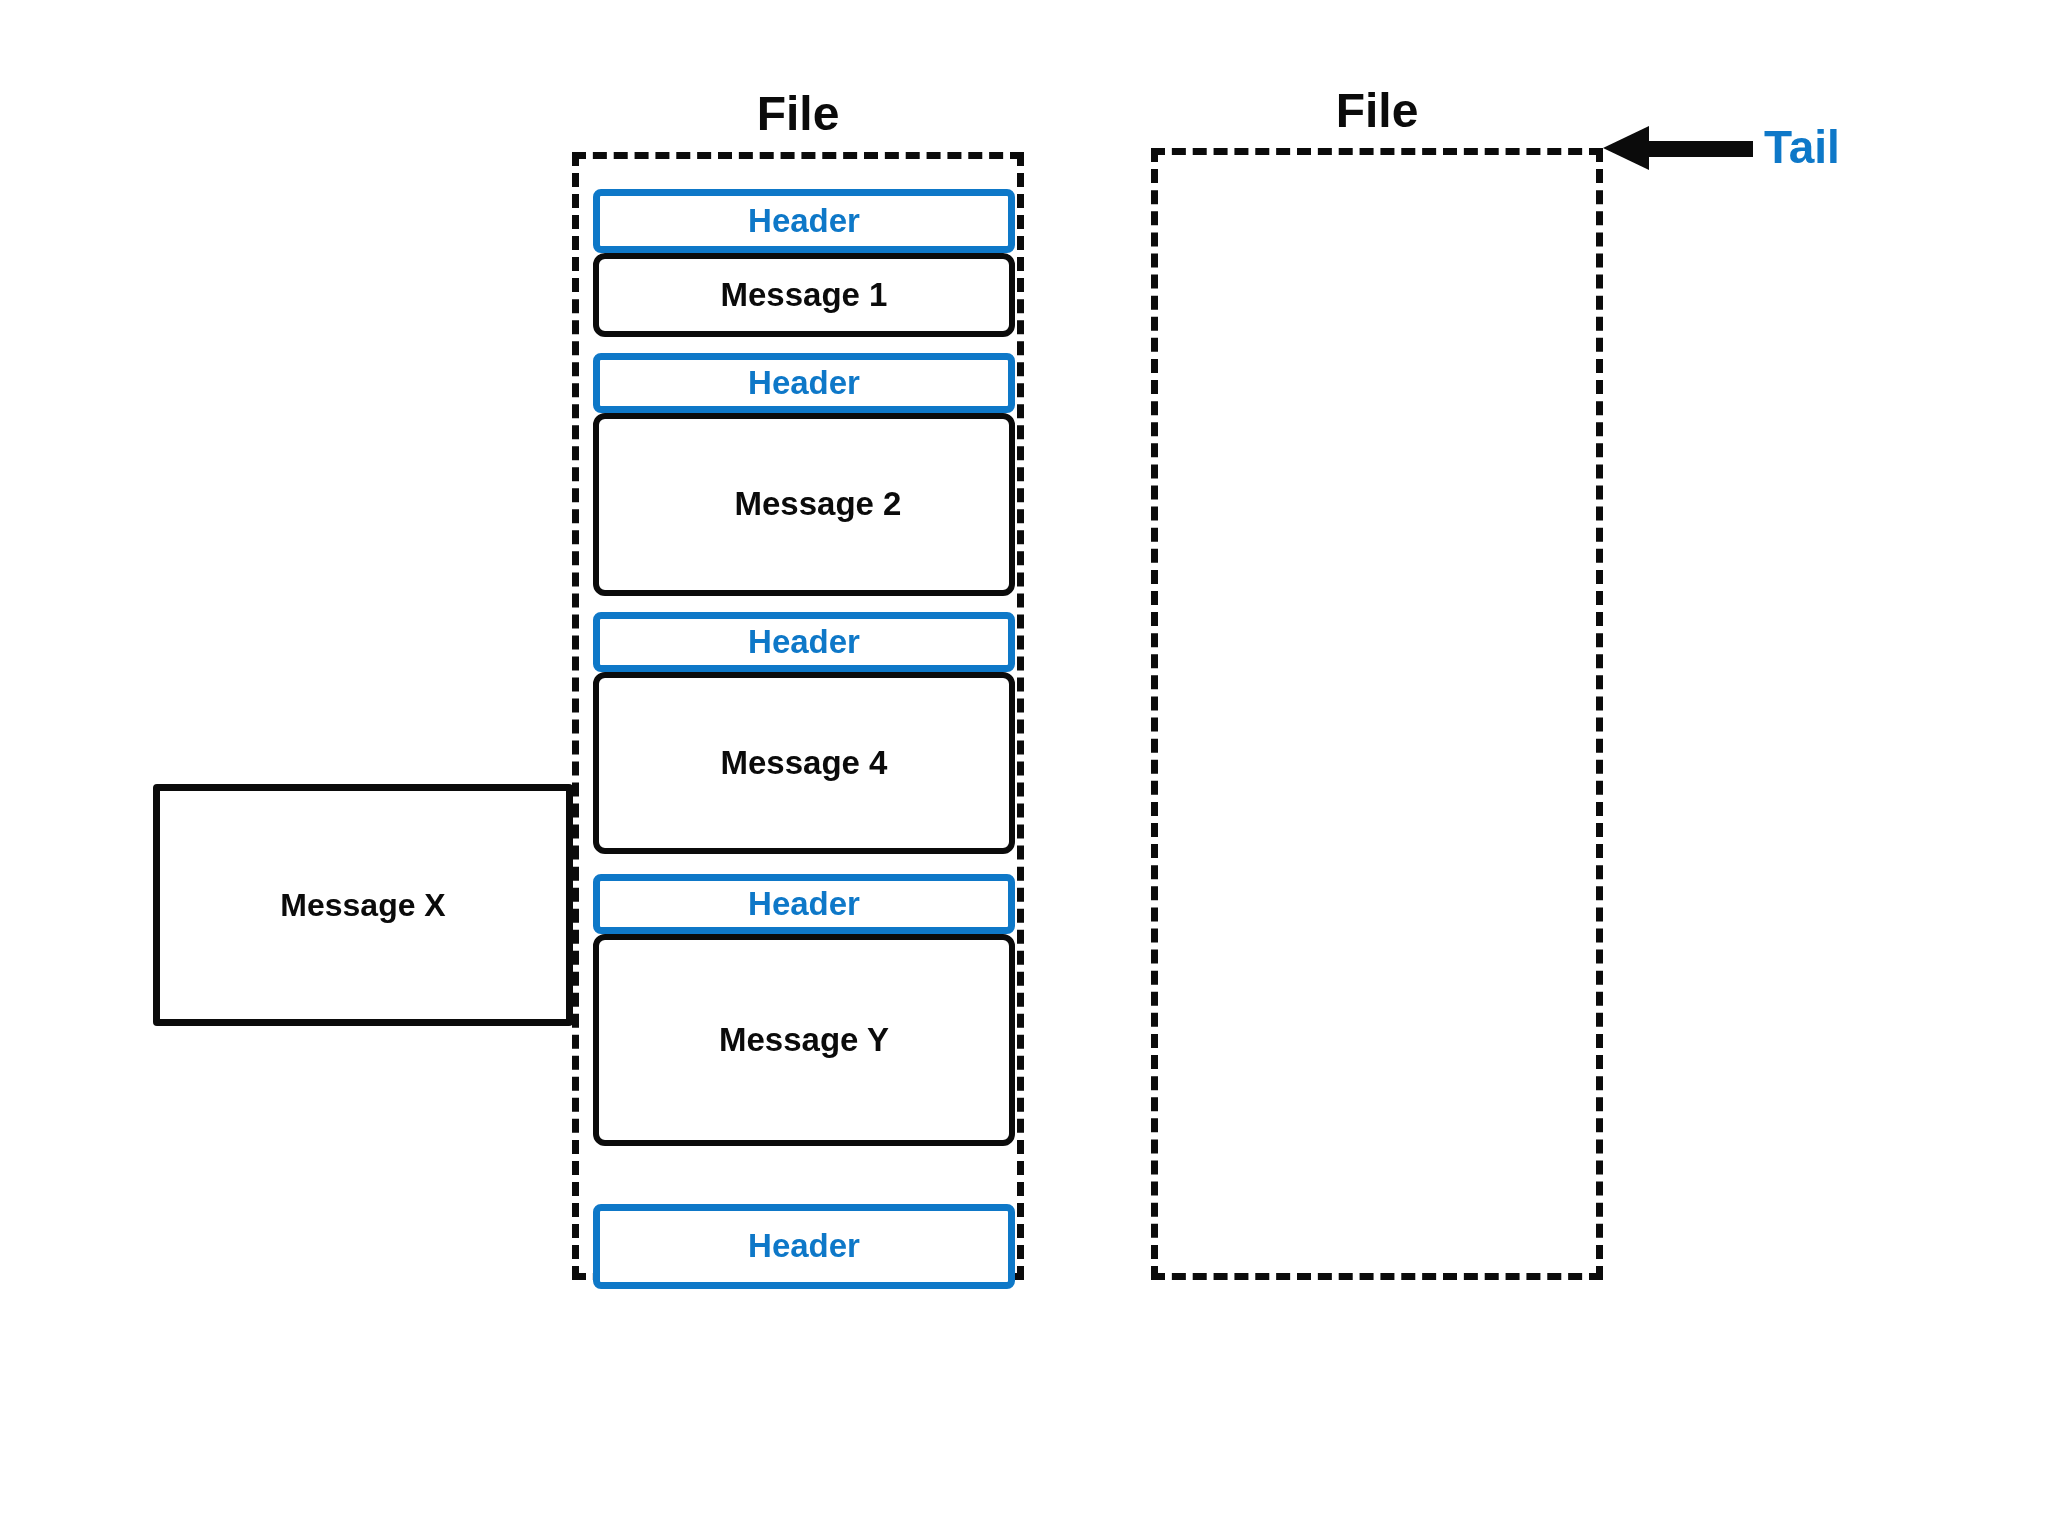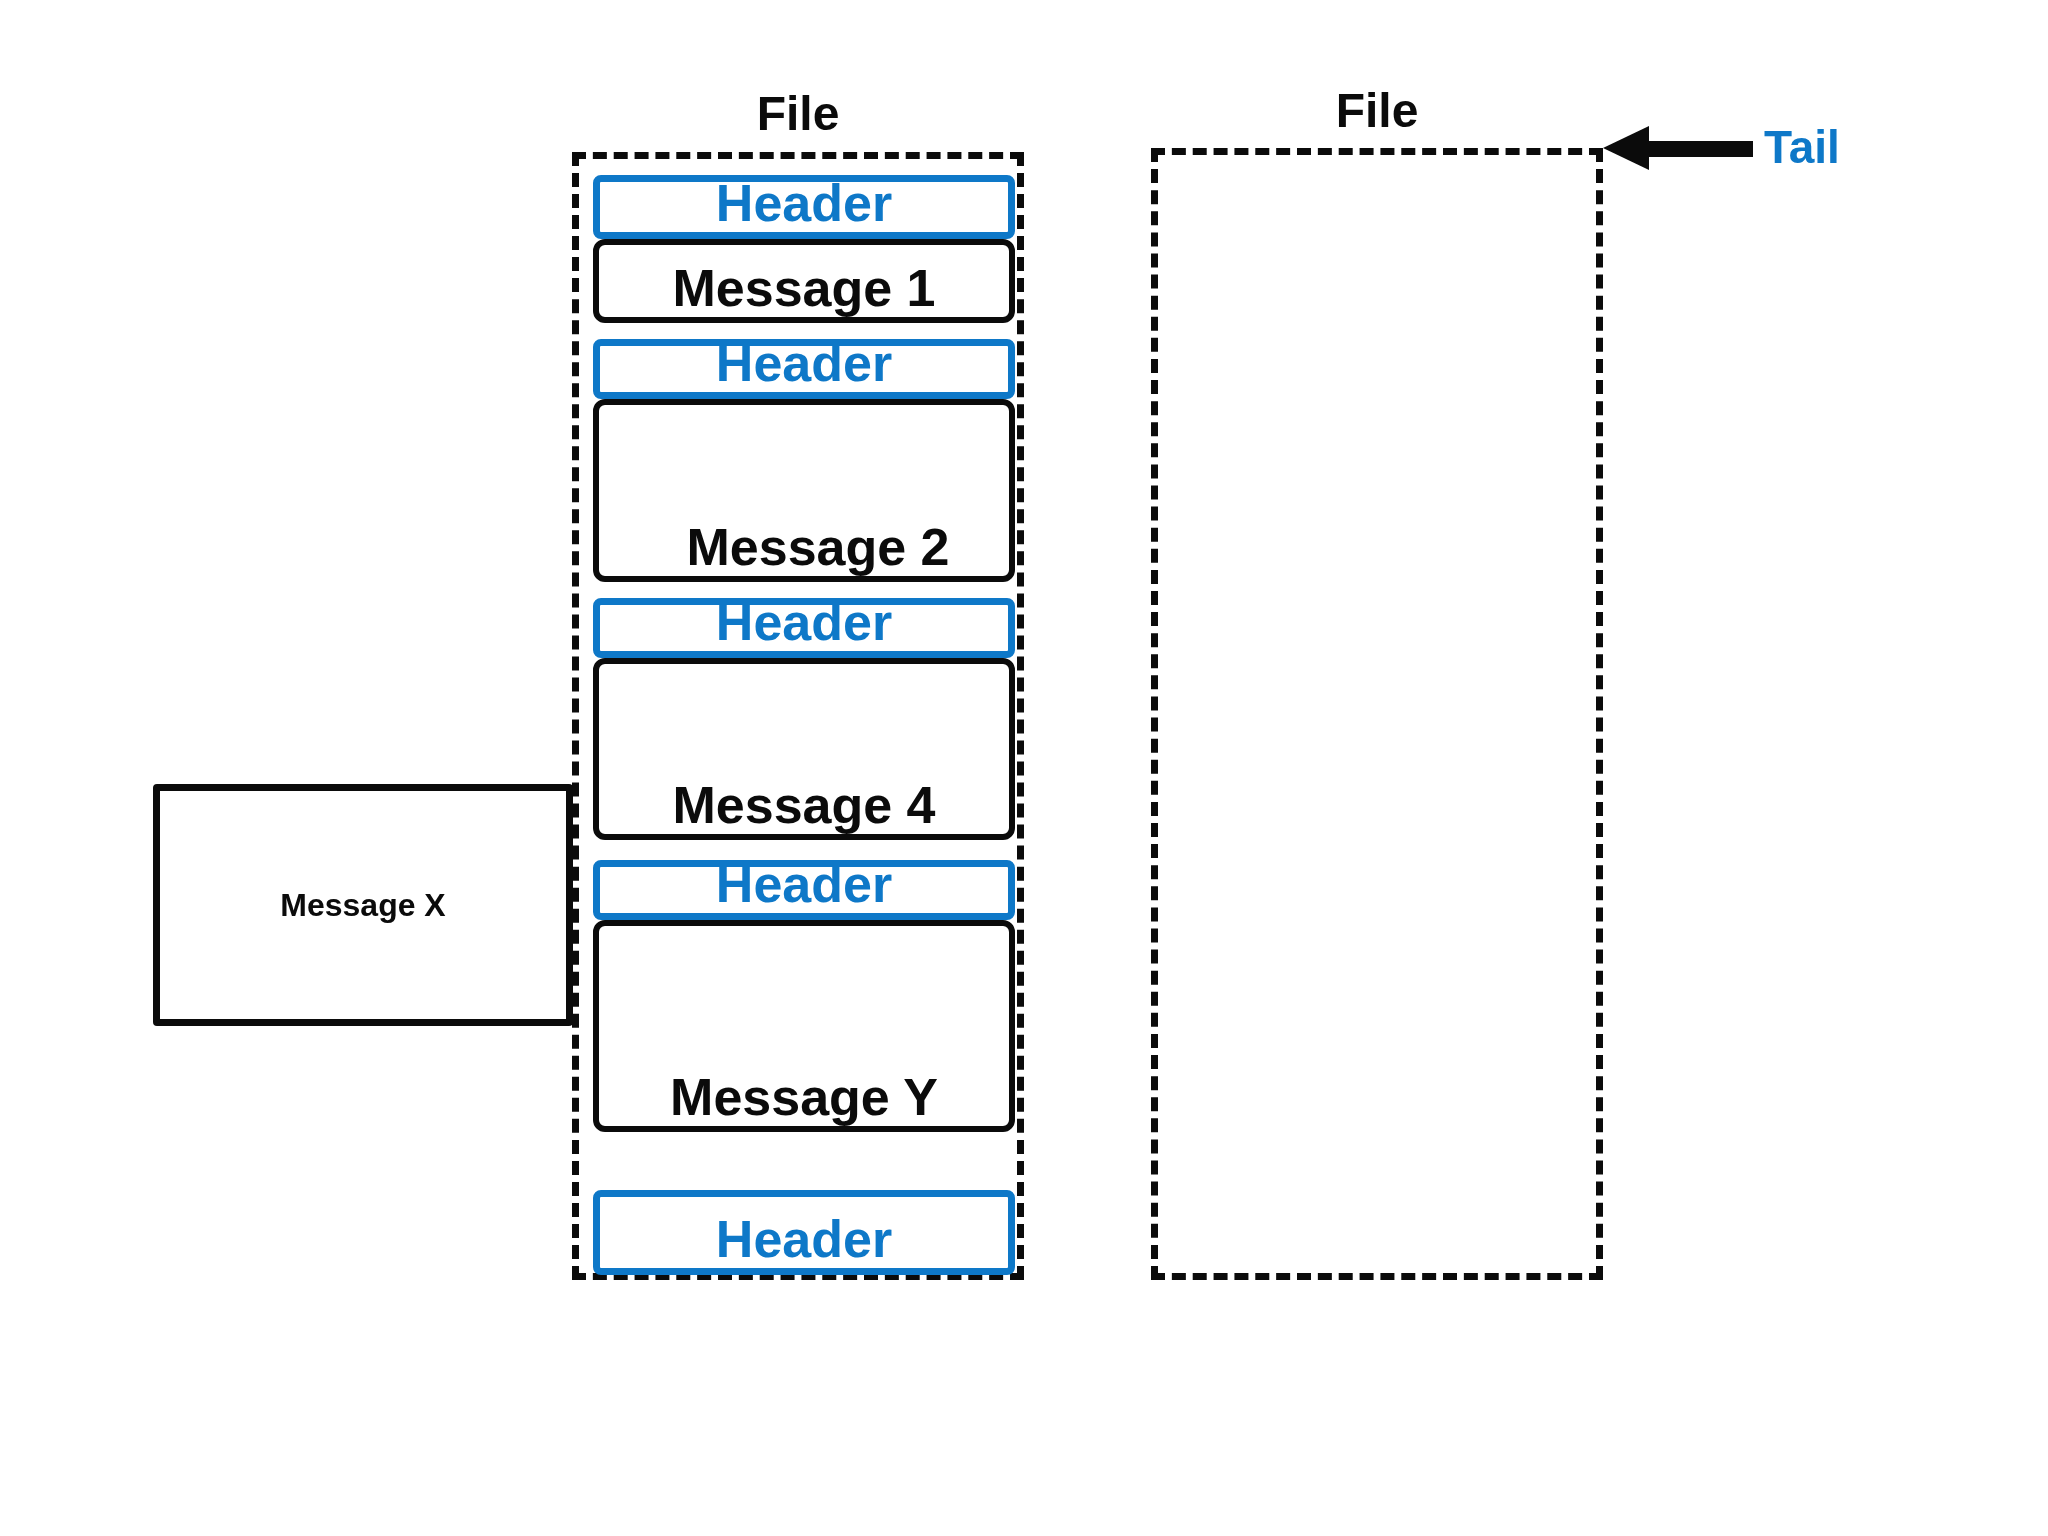--- a/index.html
+++ b/index.html
@@ -24,25 +24,26 @@
   }
   .file-container{
     position:absolute;
     box-sizing:border-box;
     border:7px dashed var(--ink);
     background:transparent;
   }
   .box{
     position:absolute;
     box-sizing:border-box;
-    display:flex;align-items:flex-end;justify-content:center;
+    display:flex;align-items:center;justify-content:center;
     background:#ffffff;
     text-align:center;
-    font-size:52px;
+    font-size:33px;
     line-height:1.1;
+    margin-top:14px;
   }
   .hdr{
     border:7px solid var(--blue);
     color:var(--blue);
     border-radius:8px;
     left:14px;width:422px;
   }
   .msg{
     border:6px solid var(--ink);
     color:var(--ink);

